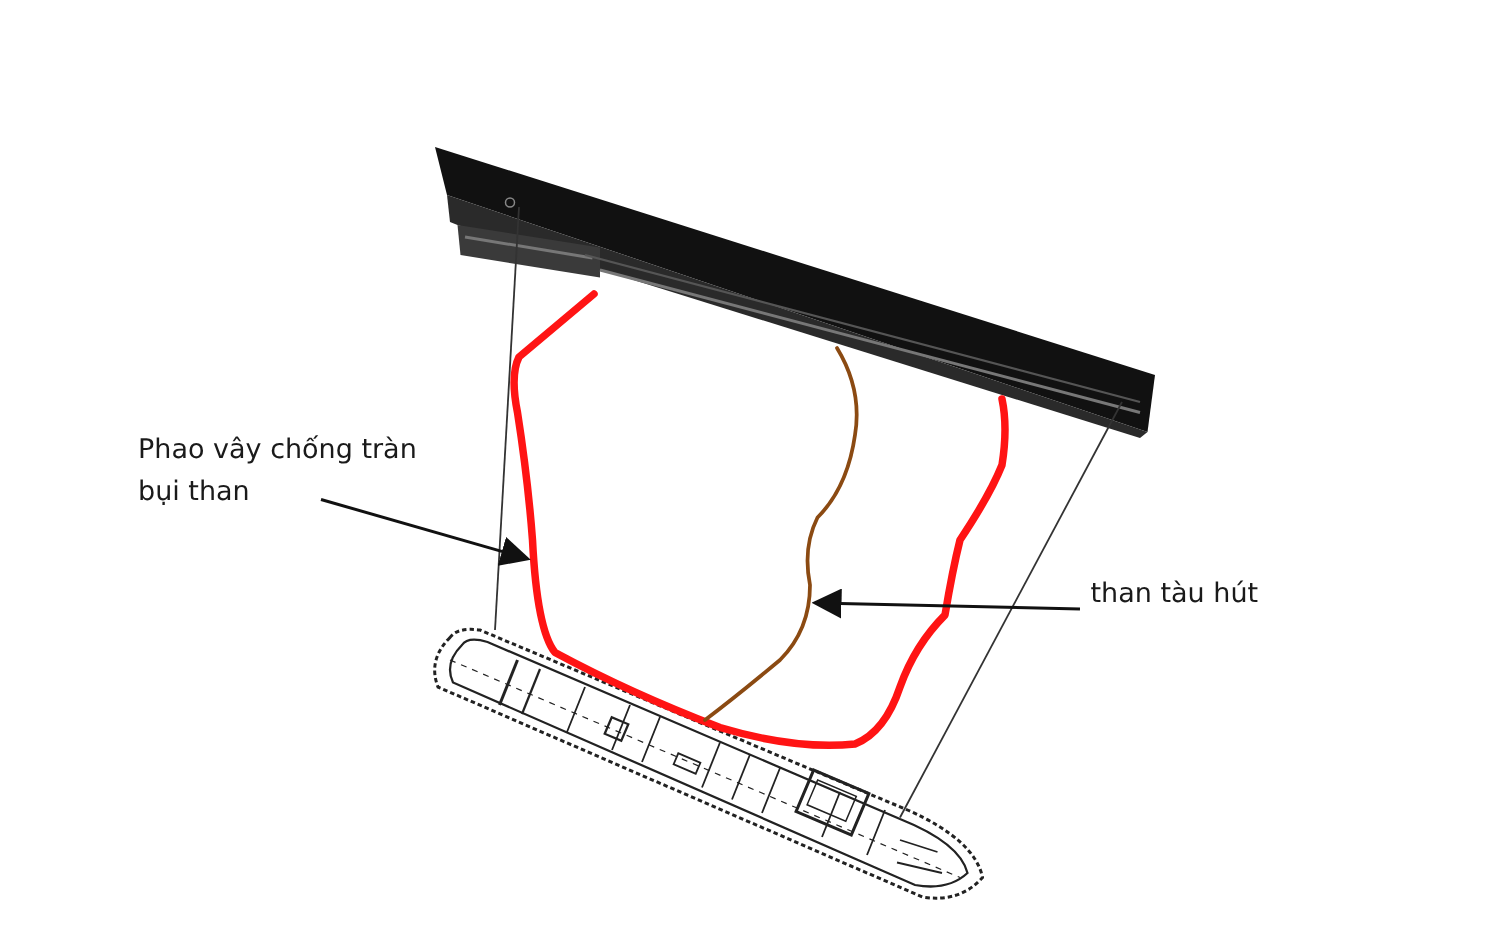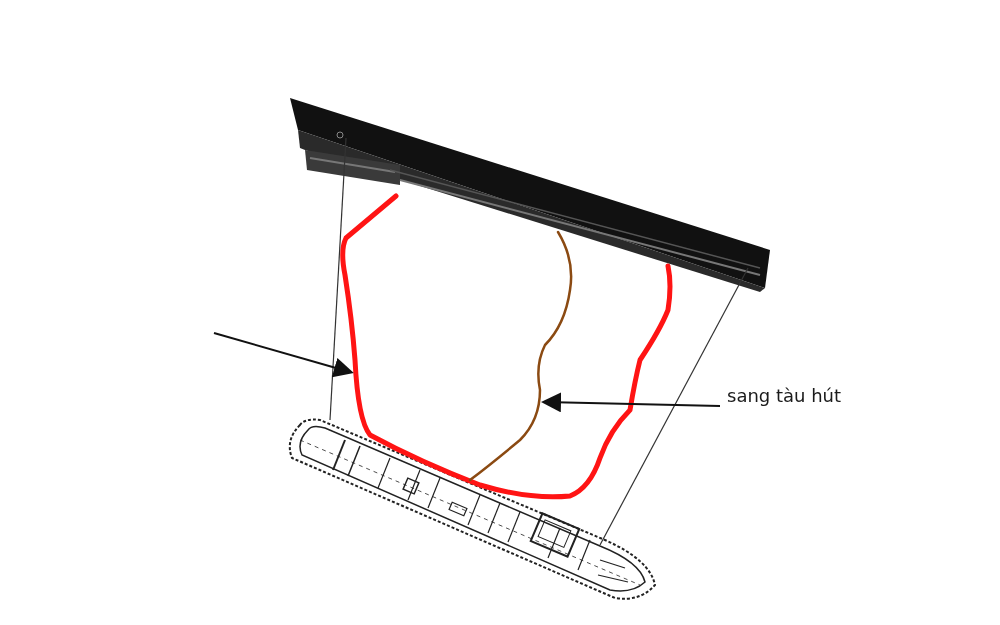--- a/index.html
+++ b/index.html
@@ -59,16 +59,20 @@
 
     <defs>
       <marker id="ah" markerWidth="10" markerHeight="10" refX="8" refY="5" orient="auto">
         <path d="M0,0 L10,5 L0,10 Z" fill="#111"></path>
       </marker>
     </defs>
     <line x1="214" y1="333" x2="350" y2="372" stroke="#111" stroke-width="2" marker-end="url(#ah)"></line>
     <line x1="720" y1="406" x2="545" y2="402" stroke="#111" stroke-width="2" marker-end="url(#ah)"></line>
   </svg>
 
+  <div class="label" id="label-boom">
+    <span>Phao vây chống tràn</span>
+    <span>bụi than</span>
+  </div>
   <div class="label" id="label-hose">
-    <span>sang tàu hút</span>
+    <span>than tàu hút</span>
   </div>
 </div>
 
 </body></html>

